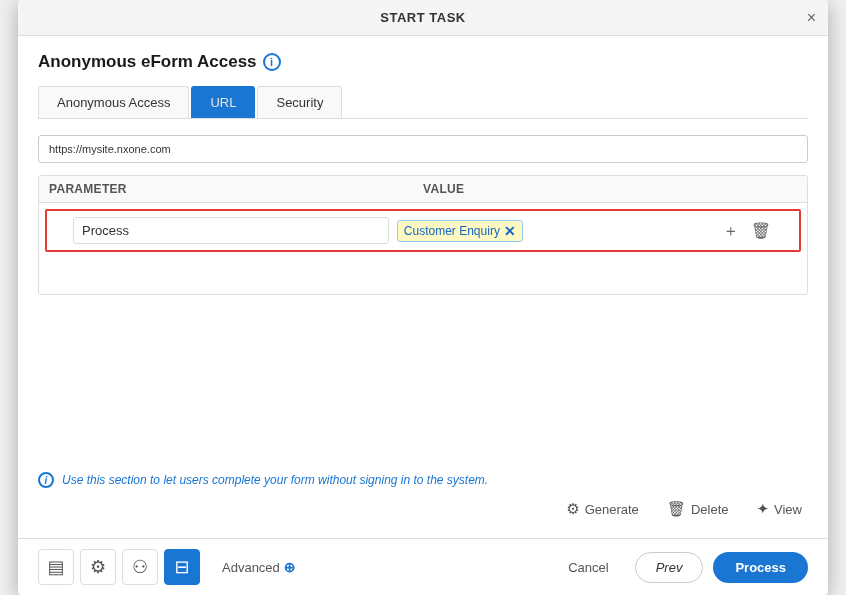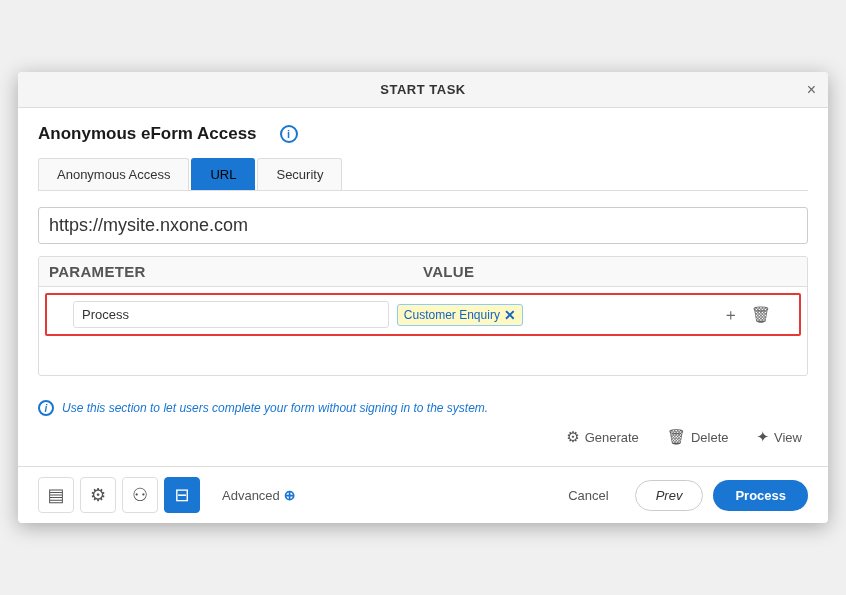--- a/index.html
+++ b/index.html
@@ -11,21 +11,20 @@
       align-items: center;
       justify-content: center;
       min-height: 100vh;
     }
 
     .modal-wrapper {
       position: relative;
       width: 846px;
       height: 595px;
       display: flex;
-      align-items: center;
       justify-content: center;
     }
 
     .modal {
       width: 810px;
       background: #fff;
       border-radius: 4px;
       box-shadow: 0 4px 20px rgba(0,0,0,0.3);
       display: flex;
       flex-direction: column;
@@ -65,21 +64,21 @@
     
     .modal-body {
       padding: 16px 20px 12px 20px;
       flex: 1;
     }
 
     
     .page-heading {
       display: flex;
       align-items: center;
-      gap: 23px;
+      gap: 6px;
       margin-bottom: 14px;
     }
     .page-heading-title {
       font-size: 17px;
       font-weight: 600;
       color: #1a1a1a;
     }
     .info-icon {
       width: 18px;
       height: 18px;
@@ -107,61 +106,61 @@
       border-bottom: none;
       background: #f9f9f9;
       color: #333;
       cursor: pointer;
       font-size: 13px;
       margin-right: 2px;
       border-radius: 3px 3px 0 0;
     }
     .tab.active {
       background: #1976d2;
-      color: #000000;
+      color: #e5e5e5;
       border-color: #1976d2;
       font-weight: 500;
     }
 
     
     .form-section {
       margin-bottom: 12px;
     }
     .field-label {
       font-size: 12px;
       color: #333;
       margin-bottom: 5px;
       font-weight: 500;
     }
     .text-input {
       width: 100%;
       padding: 7px 10px;
       border: 1px solid #ccc;
       border-radius: 3px;
-      font-size: 18px;
+      font-size: 11px;
       color: #333;
       outline: none;
     }
 
     
     .params-table {
       border: 1px solid #ddd;
       border-radius: 3px;
       overflow: hidden;
       min-height: 120px;
     }
     .params-header {
       display: grid;
       grid-template-columns: 1fr 1fr auto;
       background: #f9f9f9;
       border-bottom: 1px solid #ddd;
       padding: 6px 10px;
     }
     .params-header-cell {
-      font-size: 15px;
+      font-size: 12px;
       font-weight: 600;
       color: #555;
       letter-spacing: 0.3px;
     }
     .params-row {
       display: grid;
       grid-template-columns: 1fr 1fr auto;
       padding: 6px 26px;
       align-items: center;
       gap: 8px;

